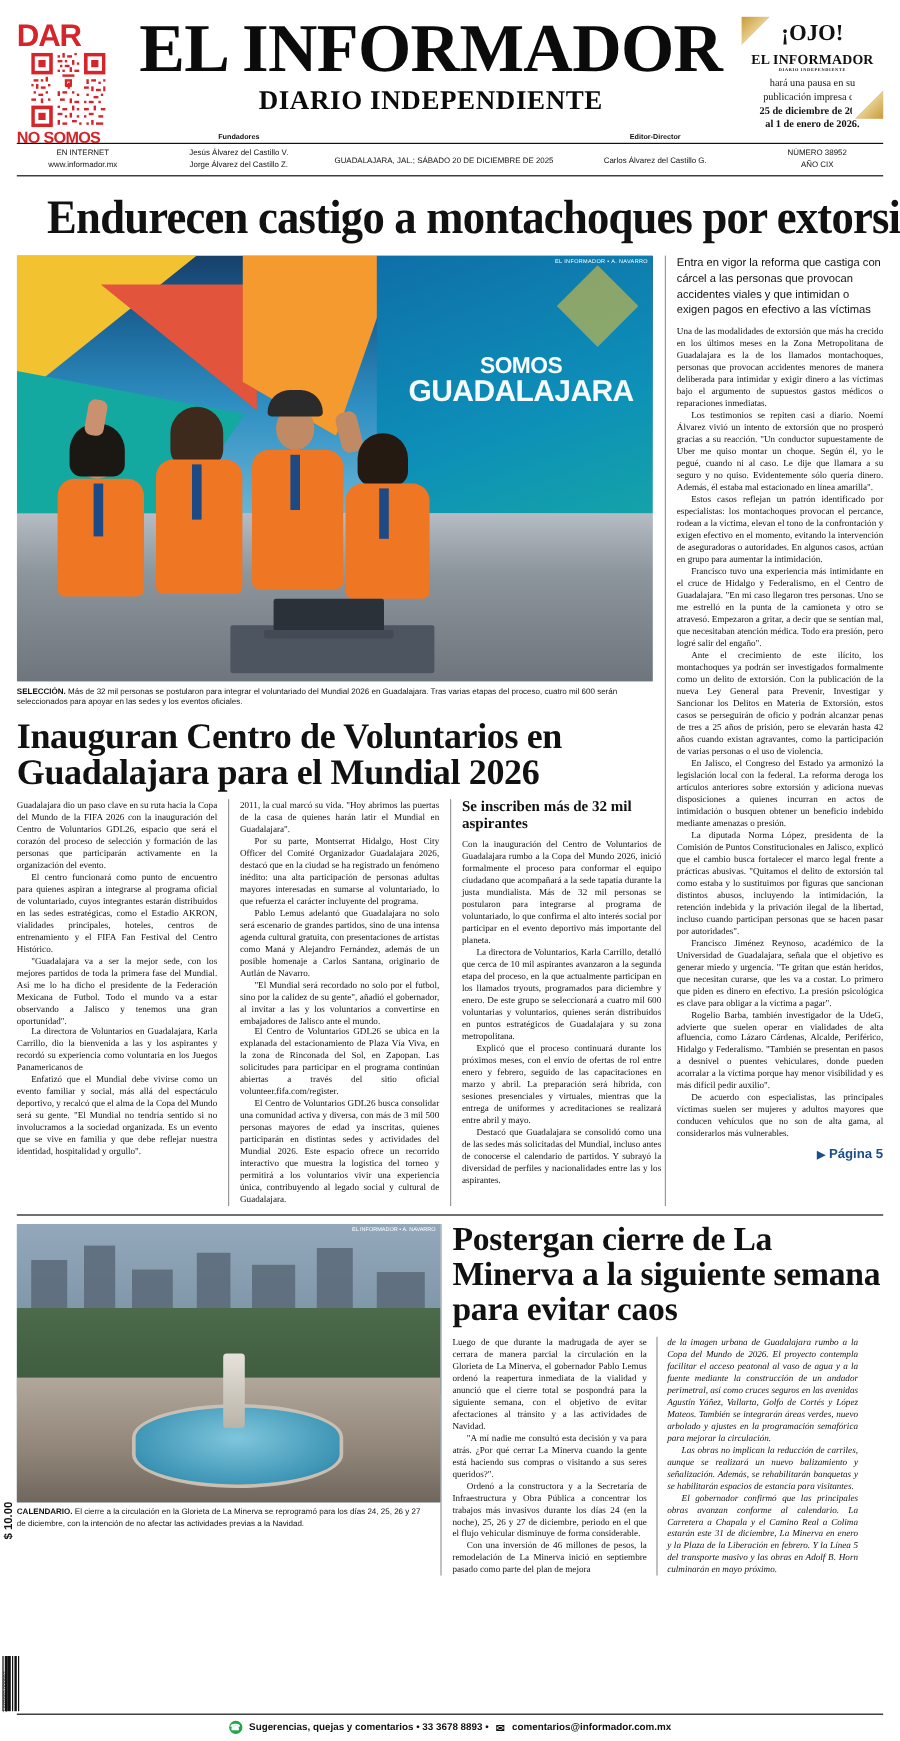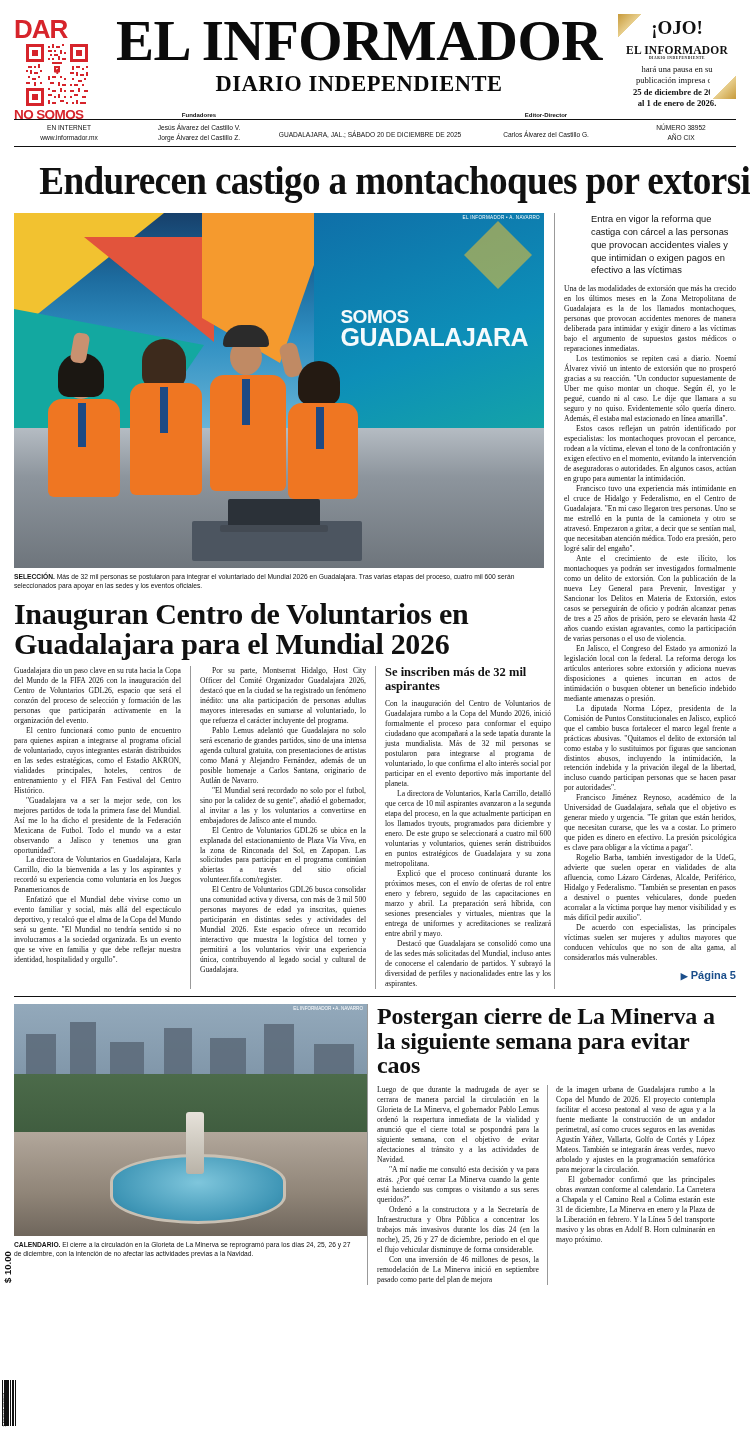--- a/index.html
+++ b/index.html
@@ -68,24 +68,24 @@
   .photo {
     position: absolute; inset: 0;
     background:
       radial-gradient(circle at 74% 40%, rgba(255,255,255,.55) 0 14%, rgba(255,255,255,0) 38%),
       linear-gradient(180deg,#2a3a56 0%, #3e5a7e 18%, #6d86a4 34%, #9fb0c2 48%, #b9c3cd 62%, #99a4b0 100%);
   }
   .mural { position: absolute; left: 0; top: 0; right: 0; height: 215px; overflow: hidden; }
   .mural-base { position: absolute; inset: 0;
      background: linear-gradient(180deg,#17406b 0%, #1d6b9e 30%, #2f8fc2 58%, #68b4d6 100%); }
   .mural-tri { position: absolute; }
-  .somos { position: absolute; right: 16px; top: 95px; color: #fff;
+  .somos { position: absolute; right: 16px; top: 84px; color: #fff;
            font-family: "Liberation Sans", sans-serif; font-weight: bold;
            font-size: 19px; letter-spacing: -0.5px; line-height: 0.92;
-           text-align: left; opacity: .96; }
+           text-align: center; opacity: .96; }
   .somos .big { font-size: 25px; display: block; }
   .floor { position: absolute; left: 0; right: 0; top: 215px; bottom: 0;
            background: linear-gradient(180deg,#b5bcc3 0%, #8d959d 35%, #6e757c 100%); }
   .group { position: absolute; left: 28px; top: 90px; width: 330px; height: 265px; }
   .person { position: absolute; }
   .shirt { position: absolute; border-radius: 14px 14px 6px 6px; background: #ef7622; }
   .head { position: absolute; border-radius: 50%; }
   .cap { position: absolute; border-radius: 22px 22px 4px 4px; }
   .table { position: absolute; left: 150px; top: 218px; width: 170px; height: 40px;
            background: #4c5560; border-radius: 2px; }
@@ -107,21 +107,21 @@
   .bcol { width: 176px; flex: 0 0 176px; padding-right: 9px; }
   .bcol + .bcol { border-left: 0.8px solid #999; padding-left: 9px; width: 185px; flex: 0 0 185px; }
   .body-text { font-family: "Liberation Serif", serif; font-size: 7.6px;
                line-height: 1.315; text-align: justify; hyphens: auto; }
   .body-text p { margin: 0; text-indent: 12px; }
   .body-text p.first { text-indent: 0; }
   .sub-head { font-family: "Liberation Serif", serif; font-weight: bold; font-size: 12.5px;
               line-height: 1.1; margin-bottom: 6px; }
 
   .kicker-lead { font-family: "Liberation Sans", sans-serif; font-size: 9.3px;
-                 line-height: 1.38; margin-bottom: 7px; margin-left: 27px; }
+                 line-height: 1.38; margin-bottom: 7px; }
   .right-body { font-family: "Liberation Serif", serif; font-size: 7.6px;
                 line-height: 1.315; text-align: justify; hyphens: auto; }
   .right-body p { margin: 0; text-indent: 12px; }
   .right-body p.first { text-indent: 0; }
   .pagina { text-align: right; font-family: "Liberation Sans", sans-serif;
             font-weight: bold; font-size: 11px; color: #1b4e8a; margin-top: 6px; }
   .pagina .tri { color: #1b4e8a; font-size: 9px; }
 
   
   .bottom-row { display: flex; gap: 0; margin-top: 7px;
@@ -140,25 +140,25 @@
   .p2plaza { position: absolute; left: 0; right: 0; top: 128px; bottom: 0;
              background: linear-gradient(180deg,#b2a79b 0%, #8f8477 60%, #6f665c 100%); }
   .p2pool { position: absolute; left: 96px; top: 150px; width: 176px; height: 70px;
             background: radial-gradient(ellipse at 50% 40%, #7fc6dc 0%, #3f96b6 70%, #2d7b99 100%);
             border-radius: 50%/40%; border: 3px solid #c9c0b3; }
   .p2statue { position: absolute; left: 172px; top: 108px; width: 18px; height: 62px;
               background: linear-gradient(180deg,#e6e2da 0%, #b9b3a8 100%); border-radius: 3px; }
   .p2caption { font-family: "Liberation Sans", sans-serif; font-size: 6.7px;
                line-height: 1.38; padding-top: 4px; }
   .p2caption b { font-weight: bold; }
-  .bot-head { font-family: "Liberation Serif", serif; font-weight: bold; font-size: 24px;
+  .bot-head { font-family: "Liberation Serif", serif; font-weight: bold; font-size: 28px;
               line-height: 1.03; letter-spacing: -0.2px; margin-bottom: 7px; }
   .cols-2 { display: flex; }
   .b2col { width: 170px; flex: 0 0 170px; padding-right: 8px; }
-  .b2col + .b2col { border-left: 0.8px solid #999; padding-left: 8px; width: 176px; flex: 0 0 176px; }
+  .b2col + .b2col { border-left: 0.8px solid #999; padding-left: 8px; width: 176px; flex: 0 0 176px; font-style: italic; }
 
   
   .price { position: absolute; left: 2px; top: 1283px;
            font-family: "Liberation Sans", sans-serif; font-weight: bold; font-size: 9.5px;
            transform: rotate(-90deg); transform-origin: left top; white-space: nowrap; }
   .barcode { position: absolute; left: 2px; top: 1380px; width: 16px; height: 56px; }
   .barcode .bar { position: absolute; top: 0; width: 1.4px; height: 46px; background: #111; }
   .barcode .bnum { position: absolute; top: 47px; left: 0; font-family: "Liberation Sans", sans-serif;
                    font-size: 4.4px; white-space: nowrap; }
 
@@ -389,20 +389,21 @@
           <div class="body-text">
             <p class="first">Guadalajara dio un paso clave en su ruta hacia la Copa del Mundo de la FIFA 2026 con la inauguración del Centro de Voluntarios GDL26, espacio que será el corazón del proceso de selección y formación de las personas que participarán activamente en la organización del evento.</p>
             <p>El centro funcionará como punto de encuentro para quienes aspiran a integrarse al programa oficial de voluntariado, cuyos integrantes estarán distribuidos en las sedes estratégicas, como el Estadio AKRON, vialidades principales, hoteles, centros de entrenamiento y el FIFA Fan Festival del Centro Histórico.</p>
             <p>"Guadalajara va a ser la mejor sede, con los mejores partidos de toda la primera fase del Mundial. Así me lo ha dicho el presidente de la Federación Mexicana de Futbol. Todo el mundo va a estar observando a Jalisco y tenemos una gran oportunidad".</p>
             <p>La directora de Voluntarios en Guadalajara, Karla Carrillo, dio la bienvenida a las y los aspirantes y recordó su experiencia como voluntaria en los Juegos Panamericanos de</p>
             <p>Enfatizó que el Mundial debe vivirse como un evento familiar y social, más allá del espectáculo deportivo, y recalcó que el alma de la Copa del Mundo será su gente. "El Mundial no tendría sentido si no involucramos a la sociedad organizada. Es un evento que se vive en familia y que debe reflejar nuestra identidad, hospitalidad y orgullo".</p>
           </div>
         </div>
         <div class="bcol">
           <div class="body-text">
+            <p class="first">2011, la cual marcó su vida. "Hoy abrimos las puertas de la casa de quienes harán latir el Mundial en Guadalajara".</p>
             <p>Por su parte, Montserrat Hidalgo, Host City Officer del Comité Organizador Guadalajara 2026, destacó que en la ciudad se ha registrado un fenómeno inédito: una alta participación de personas adultas mayores interesadas en sumarse al voluntariado, lo que refuerza el carácter incluyente del programa.</p>
             <p>Pablo Lemus adelantó que Guadalajara no solo será escenario de grandes partidos, sino de una intensa agenda cultural gratuita, con presentaciones de artistas como Maná y Alejandro Fernández, además de un posible homenaje a Carlos Santana, originario de Autlán de Navarro.</p>
             <p>"El Mundial será recordado no solo por el futbol, sino por la calidez de su gente", añadió el gobernador, al invitar a las y los voluntarios a convertirse en embajadores de Jalisco ante el mundo.</p>
             <p>El Centro de Voluntarios GDL26 se ubica en la explanada del estacionamiento de Plaza Vía Viva, en la zona de Rinconada del Sol, en Zapopan. Las solicitudes para participar en el programa continúan abiertas a través del sitio oficial volunteer.fifa.com/register.</p>
             <p>El Centro de Voluntarios GDL26 busca consolidar una comunidad activa y diversa, con más de 3 mil 500 personas mayores de edad ya inscritas, quienes participarán en distintas sedes y actividades del Mundial 2026. Este espacio ofrece un recorrido interactivo que muestra la logística del torneo y permitirá a los voluntarios vivir una experiencia única, contribuyendo al legado social y cultural de Guadalajara.</p>
           </div>
         </div>
         <div class="bcol">
           <div class="sub-head">Se inscriben más de 32 mil aspirantes</div>
           <div class="body-text">
@@ -467,32 +468,39 @@
           <div class="body-text">
             <p class="first">Luego de que durante la madrugada de ayer se cerrara de manera parcial la circulación en la Glorieta de La Minerva, el gobernador Pablo Lemus ordenó la reapertura inmediata de la vialidad y anunció que el cierre total se pospondrá para la siguiente semana, con el objetivo de evitar afectaciones al tránsito y a las actividades de Navidad.</p>
             <p>"A mí nadie me consultó esta decisión y va para atrás. ¿Por qué cerrar La Minerva cuando la gente está haciendo sus compras o visitando a sus seres queridos?".</p>
             <p>Ordenó a la constructora y a la Secretaría de Infraestructura y Obra Pública a concentrar los trabajos más invasivos durante los días 24 (en la noche), 25, 26 y 27 de diciembre, periodo en el que el flujo vehicular disminuye de forma considerable.</p>
             <p>Con una inversión de 46 millones de pesos, la remodelación de La Minerva inició en septiembre pasado como parte del plan de mejora</p>
           </div>
         </div>
         <div class="b2col">
           <div class="body-text">
             <p class="first">de la imagen urbana de Guadalajara rumbo a la Copa del Mundo de 2026. El proyecto contempla facilitar el acceso peatonal al vaso de agua y a la fuente mediante la construcción de un andador perimetral, así como cruces seguros en las avenidas Agustín Yáñez, Vallarta, Golfo de Cortés y López Mateos. También se integrarán áreas verdes, nuevo arbolado y ajustes en la programación semafórica para mejorar la circulación.</p>
+            <p>Las obras no implican la reducción de carriles, aunque se realizará un nuevo balizamiento y señalización. Además, se rehabilitarán banquetas y se habilitarán espacios de estancia para visitantes.</p>
             <p>El gobernador confirmó que las principales obras avanzan conforme al calendario. La Carretera a Chapala y el Camino Real a Colima estarán este 31 de diciembre, La Minerva en enero y la Plaza de la Liberación en febrero. Y la Línea 5 del transporte masivo y las obras en Adolf B. Horn culminarán en mayo próximo.</p>
           </div>
         </div>
       </div>
     </div>
   </div>
 
   <div class="price">$ 10.00</div>
   <div class="barcode">
     <div class="bar" style="left:0px"></div>
       <div class="bar" style="left:2.4px"></div>
     <div class="bar" style="left:4.2px;width:2.4px"></div>
       <div class="bar" style="left:7.6px"></div>
     <div class="bar" style="left:9.6px;width:2px"></div>
       <div class="bar" style="left:12.6px"></div>
     <div class="bnum" style="transform:rotate(-90deg);transform-origin:left top;">7 503003 000007</div>
   </div>
 
+  <div class="footer">
+    <span class="wa">☎</span>
+    <span>Sugerencias, quejas y comentarios • 33 3678 8893 •</span>
+    <span class="mail-ico">✉</span>
+    <span>comentarios@informador.com.mx</span>
+  </div>
 
 </div>
 
 </body></html>

